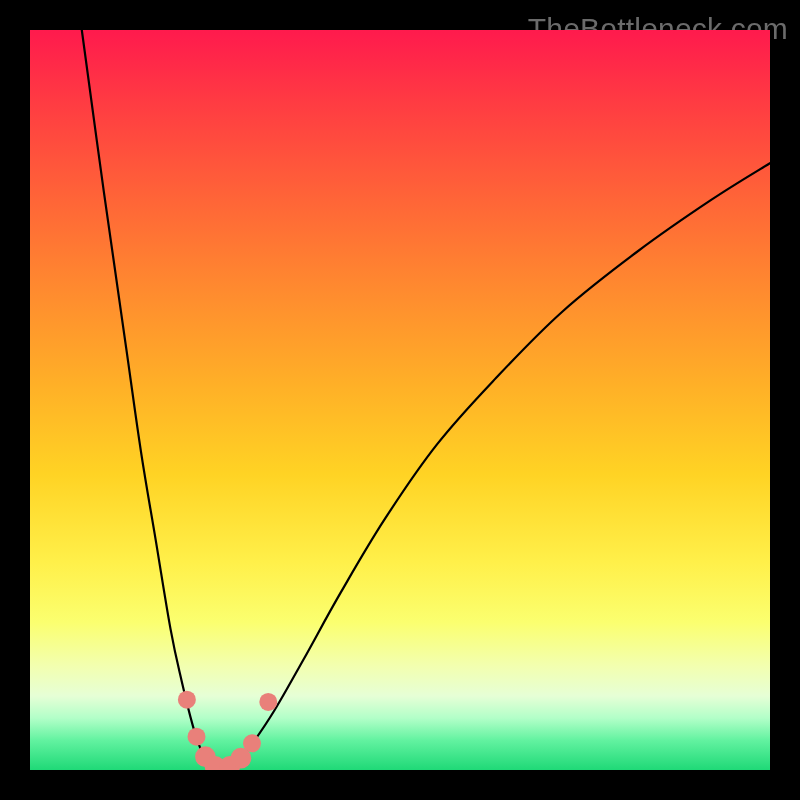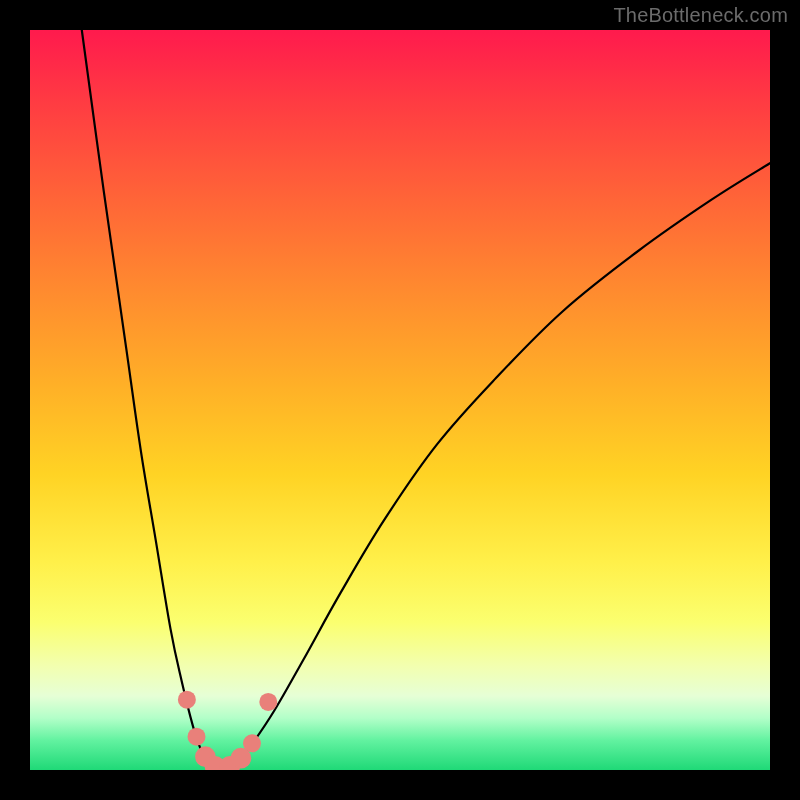--- a/index.html
+++ b/index.html
@@ -38,24 +38,24 @@
       #fbff6f 80%,
       #f2ffb0 86%,
       #e6ffd6 90%,
       #b2ffc8 93%,
       #62f2a0 96%,
       #1fd977 100%
     );
   }
   .watermark {
     position: absolute;
-    top: 4px;
+    top: 12px;
     right: 12px;
     color: #6b6b6b;
-    font-size: 20px;
+    font-size: 30px;
     letter-spacing: 0.2px;
     font-weight: 500;
     user-select: none;
   }
   svg.curves {
     position: absolute;
     left: 0;
     top: 0;
     width: 740px;
     height: 740px;

